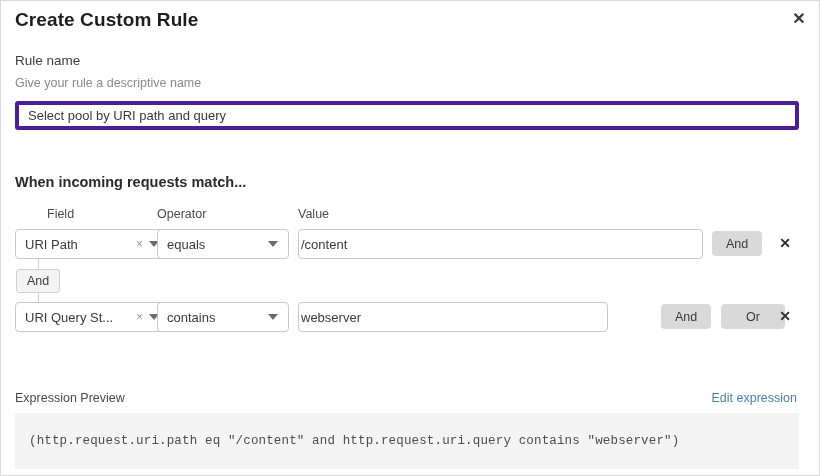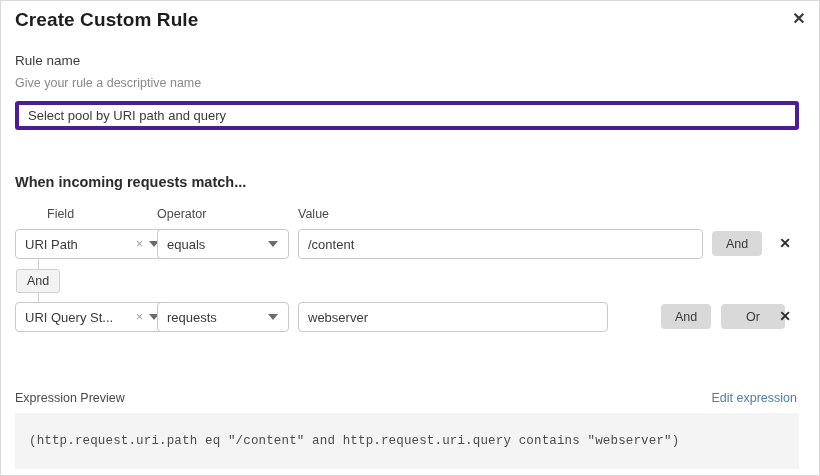--- a/index.html
+++ b/index.html
@@ -143,21 +143,21 @@
   .value-input {
     position: absolute;
     left: 297px;
     height: 30px;
     border: 1px solid #c9c9c9;
     border-radius: 4px;
     background: #fff;
     font-family: "Liberation Sans", sans-serif;
     font-size: 13px;
     color: #3a3a3a;
-    padding: 0 9px;
+    padding: 0 2px;
     outline: none;
   }
   .value-input.w1 { width: 405px; }
   .value-input.w2 { width: 310px; }
 
   .pill-btn {
     position: absolute;
     height: 25px;
     top: 2px;
     background: #d9d9d9;
@@ -285,21 +285,21 @@
   <div class="and-badge">And</div>
   <div class="connector-line bottom"></div>
 
   <div class="row r2">
     <div class="select-box field-sel">
       <span class="select-value">URI Query St...</span>
       <span class="clear-x">×</span>
       <span class="caret"></span>
     </div>
     <div class="select-box op-sel">
-      <span class="select-value">requests</span>
+      <span class="select-value">contains</span>
       <span class="caret"></span>
     </div>
     <input class="value-input w2" type="text" value="webserver" style="">
     <button class="pill-btn" style="left:660px;width:50px;">And</button>
     <button class="pill-btn" style="left:720px;width:64px;">Or</button>
     <div class="delete-x">✕</div>
   </div>
 
   <div class="expr-label">Expression Preview</div>
   <a class="edit-expr">Edit expression</a>

